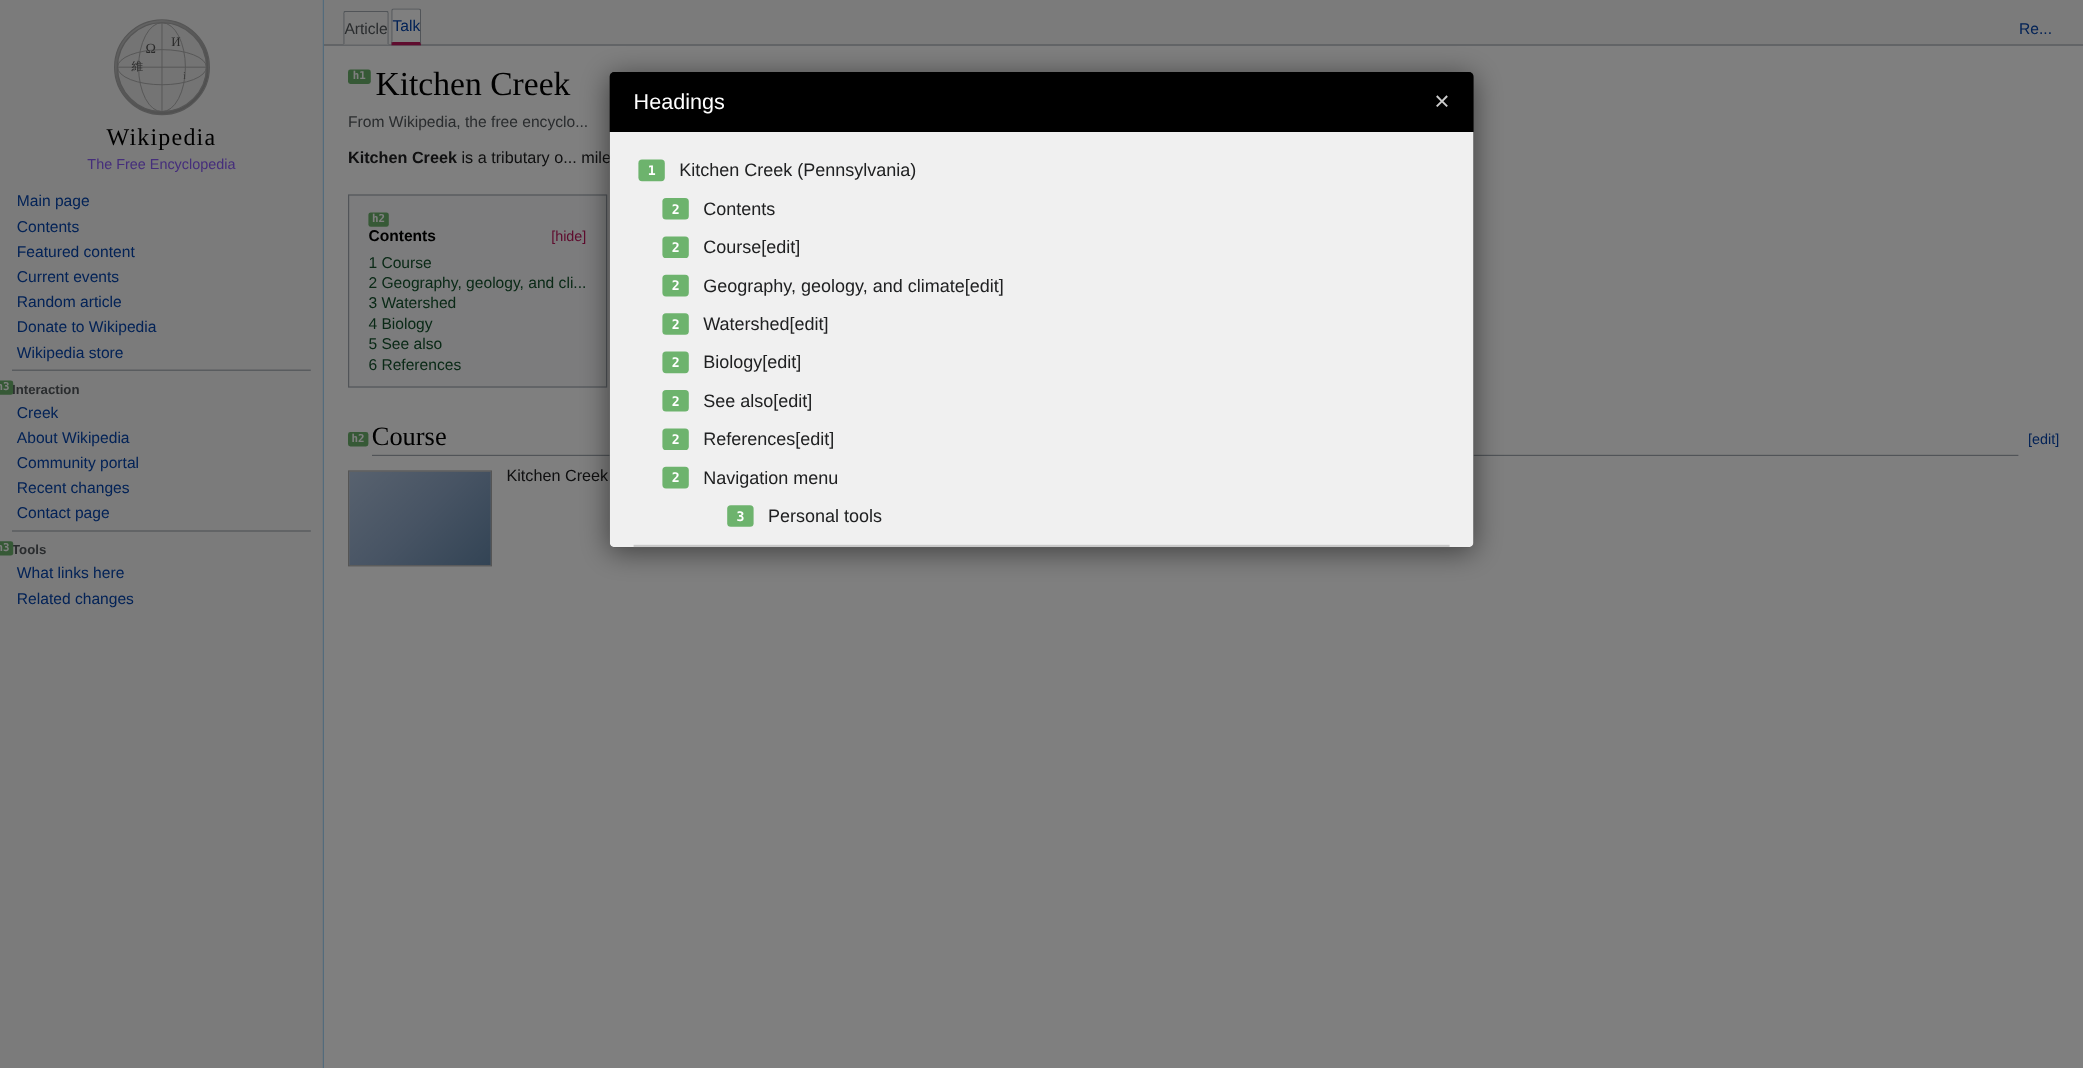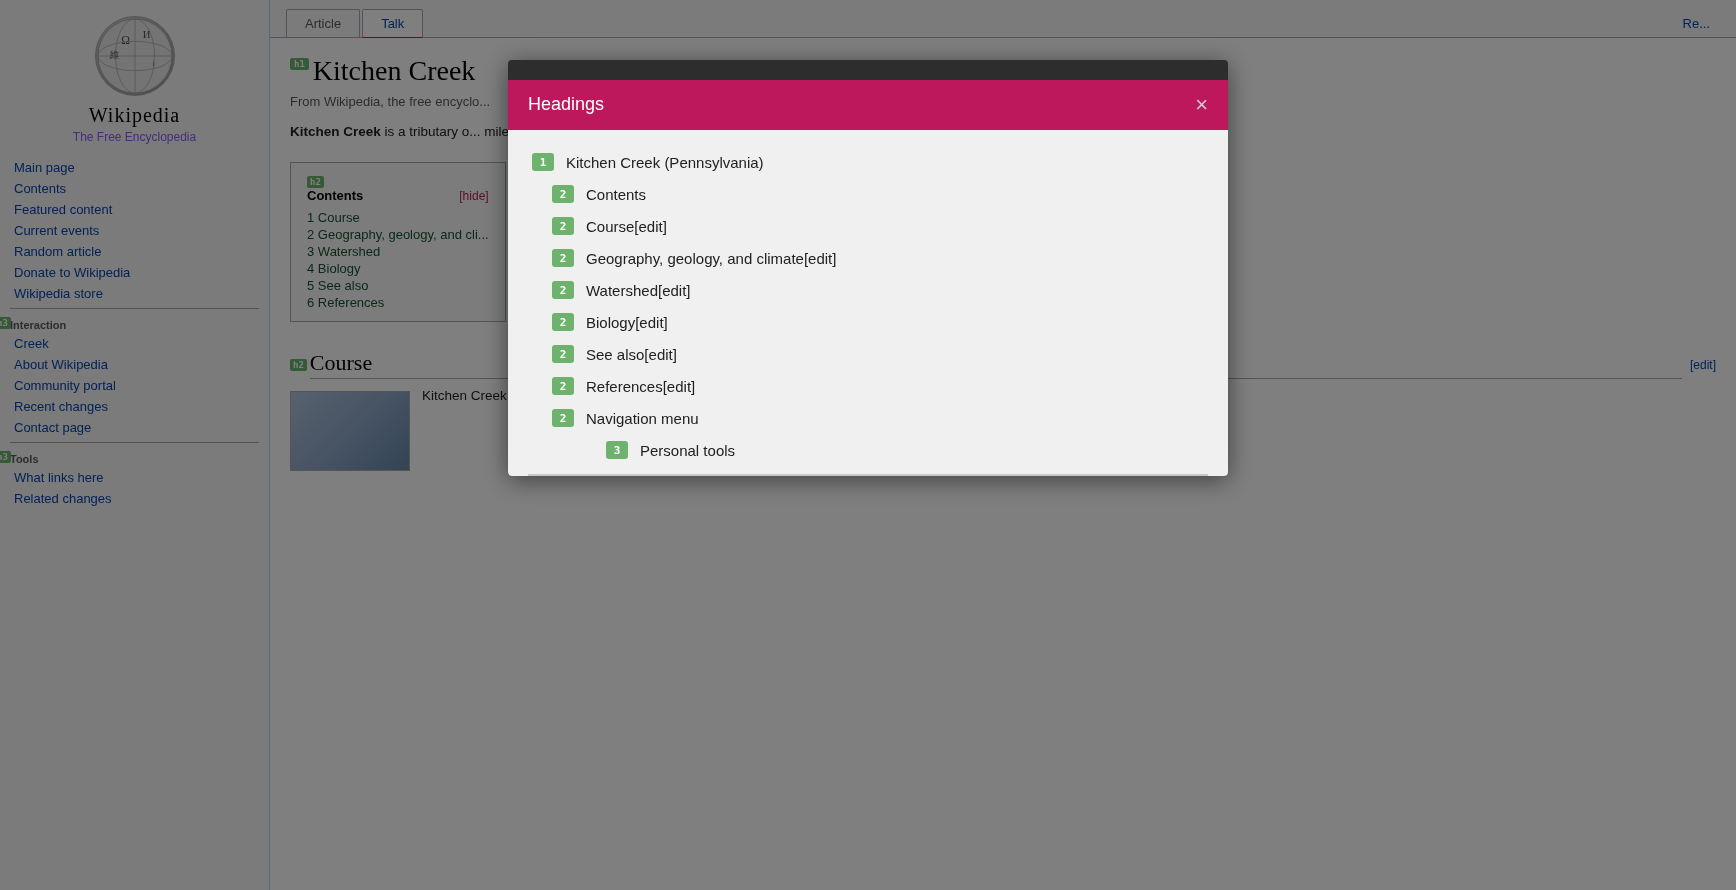--- a/index.html
+++ b/index.html
@@ -67,36 +67,36 @@
     }
     .content-tabs {
       display: flex;
       align-items: flex-end;
       border-bottom: 1px solid #a2a9b1;
       padding: 0 16px;
       background: #f6f6f6;
       height: 38px;
     }
     .tab {
-      padding: 6px 18px;
+      padding: 6px 0;
       font-family: sans-serif;
       font-size: 13px;
       cursor: pointer;
       border: 1px solid #a2a9b1;
       border-bottom: none;
       margin-right: 2px;
       border-radius: 2px 2px 0 0;
       background: #f6f6f6;
       color: #0645ad;
       text-decoration: none;
     }
     .tab.active {
       background: #fff;
       color: #0645ad;
-      border-bottom: 1px solid #be185d;
+      border-bottom: 3px solid #be185d;
       margin-bottom: -1px;
     }
     .tab-article { color: #54595d; background: #f6f6f6; }
 
     .article-body { padding: 16px 20px; position: relative; }
 
     .article-title-row { display: flex; align-items: flex-start; margin-bottom: 6px; position: relative; }
     .article-title {
       font-family: 'Linux Libertine', Georgia, serif;
       font-size: 28px;
@@ -194,25 +194,24 @@
     .headings-panel {
       background: #2d2d2d;
       border-radius: 4px;
       width: 720px;
       max-width: 90vw;
       overflow: hidden;
       box-shadow: 0 4px 24px rgba(0,0,0,0.5);
     }
     .headings-header {
       display: flex;
-      align-items: flex-start;
+      align-items: center;
       justify-content: space-between;
       padding: 14px 20px;
-      background: #be185d;
-      margin-top: 20px;
+      background: #000000;
     }
     .headings-title {
       color: #fff;
       font-family: sans-serif;
       font-size: 18px;
       font-weight: normal;
     }
     .headings-close {
       color: #ccc;
       font-size: 22px;

